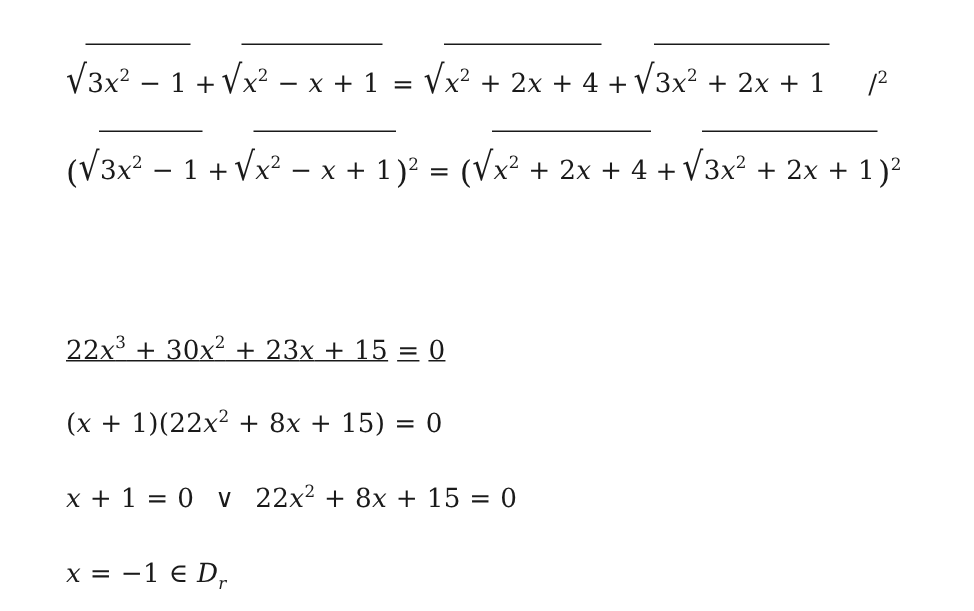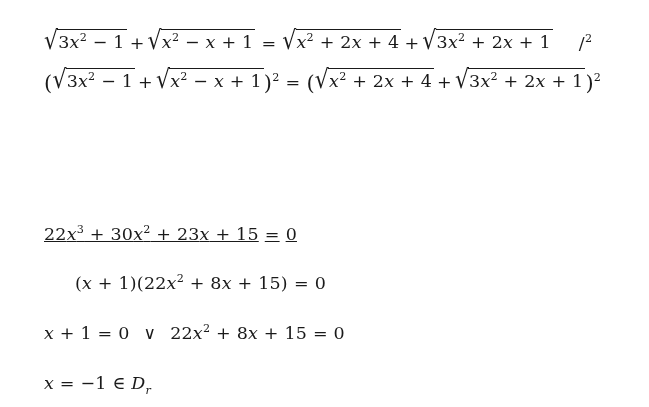--- a/index.html
+++ b/index.html
@@ -24,25 +24,25 @@
   .eq-line {
     position: absolute;
     left: 44px;
     white-space: nowrap;
     font-size: 17.5px;
     line-height: 1;
     letter-spacing: 0.2px;
   }
   
   .l0 { top: 30px; }
-  .l1 { top: 69px; }
+  .l1 { top: 88px; }
   .l2 { top: 127px; }
   .l3 { top: 177px; }
   .l4 { top: 226px; text-decoration: underline; }
-  .l5 { top: 275px; margin-left: 31px; }
+  .l5 { top: 275px; }
   .l6 { top: 325px; }
   .l7 { top: 375px; text-align: right; }
 
   
   i.v {
     font-style: italic;
     font-family: "DejaVu Serif", serif;
   }
   sup.exn {
     font-size: 64%;
@@ -68,21 +68,21 @@
     display: inline-block;
     font-size: 22px;
     line-height: 1;
     transform: translateY(1px) scaleY(1.18);
     transform-origin: bottom;
     font-family: "DejaVu Serif", serif;
   }
   .rad > .body {
     display: inline-block;
     border-top: 1.1px solid #1a1a1a;
-    padding: 4px 2px 0 1px;
+    padding: 18px 2px 0 1px;
     margin-left: -1px;
     position: relative;
     top: -1px;
   }
   .op {
     padding: 0 3px;
   }
   .eqs {
     padding: 0 6px;
   }

